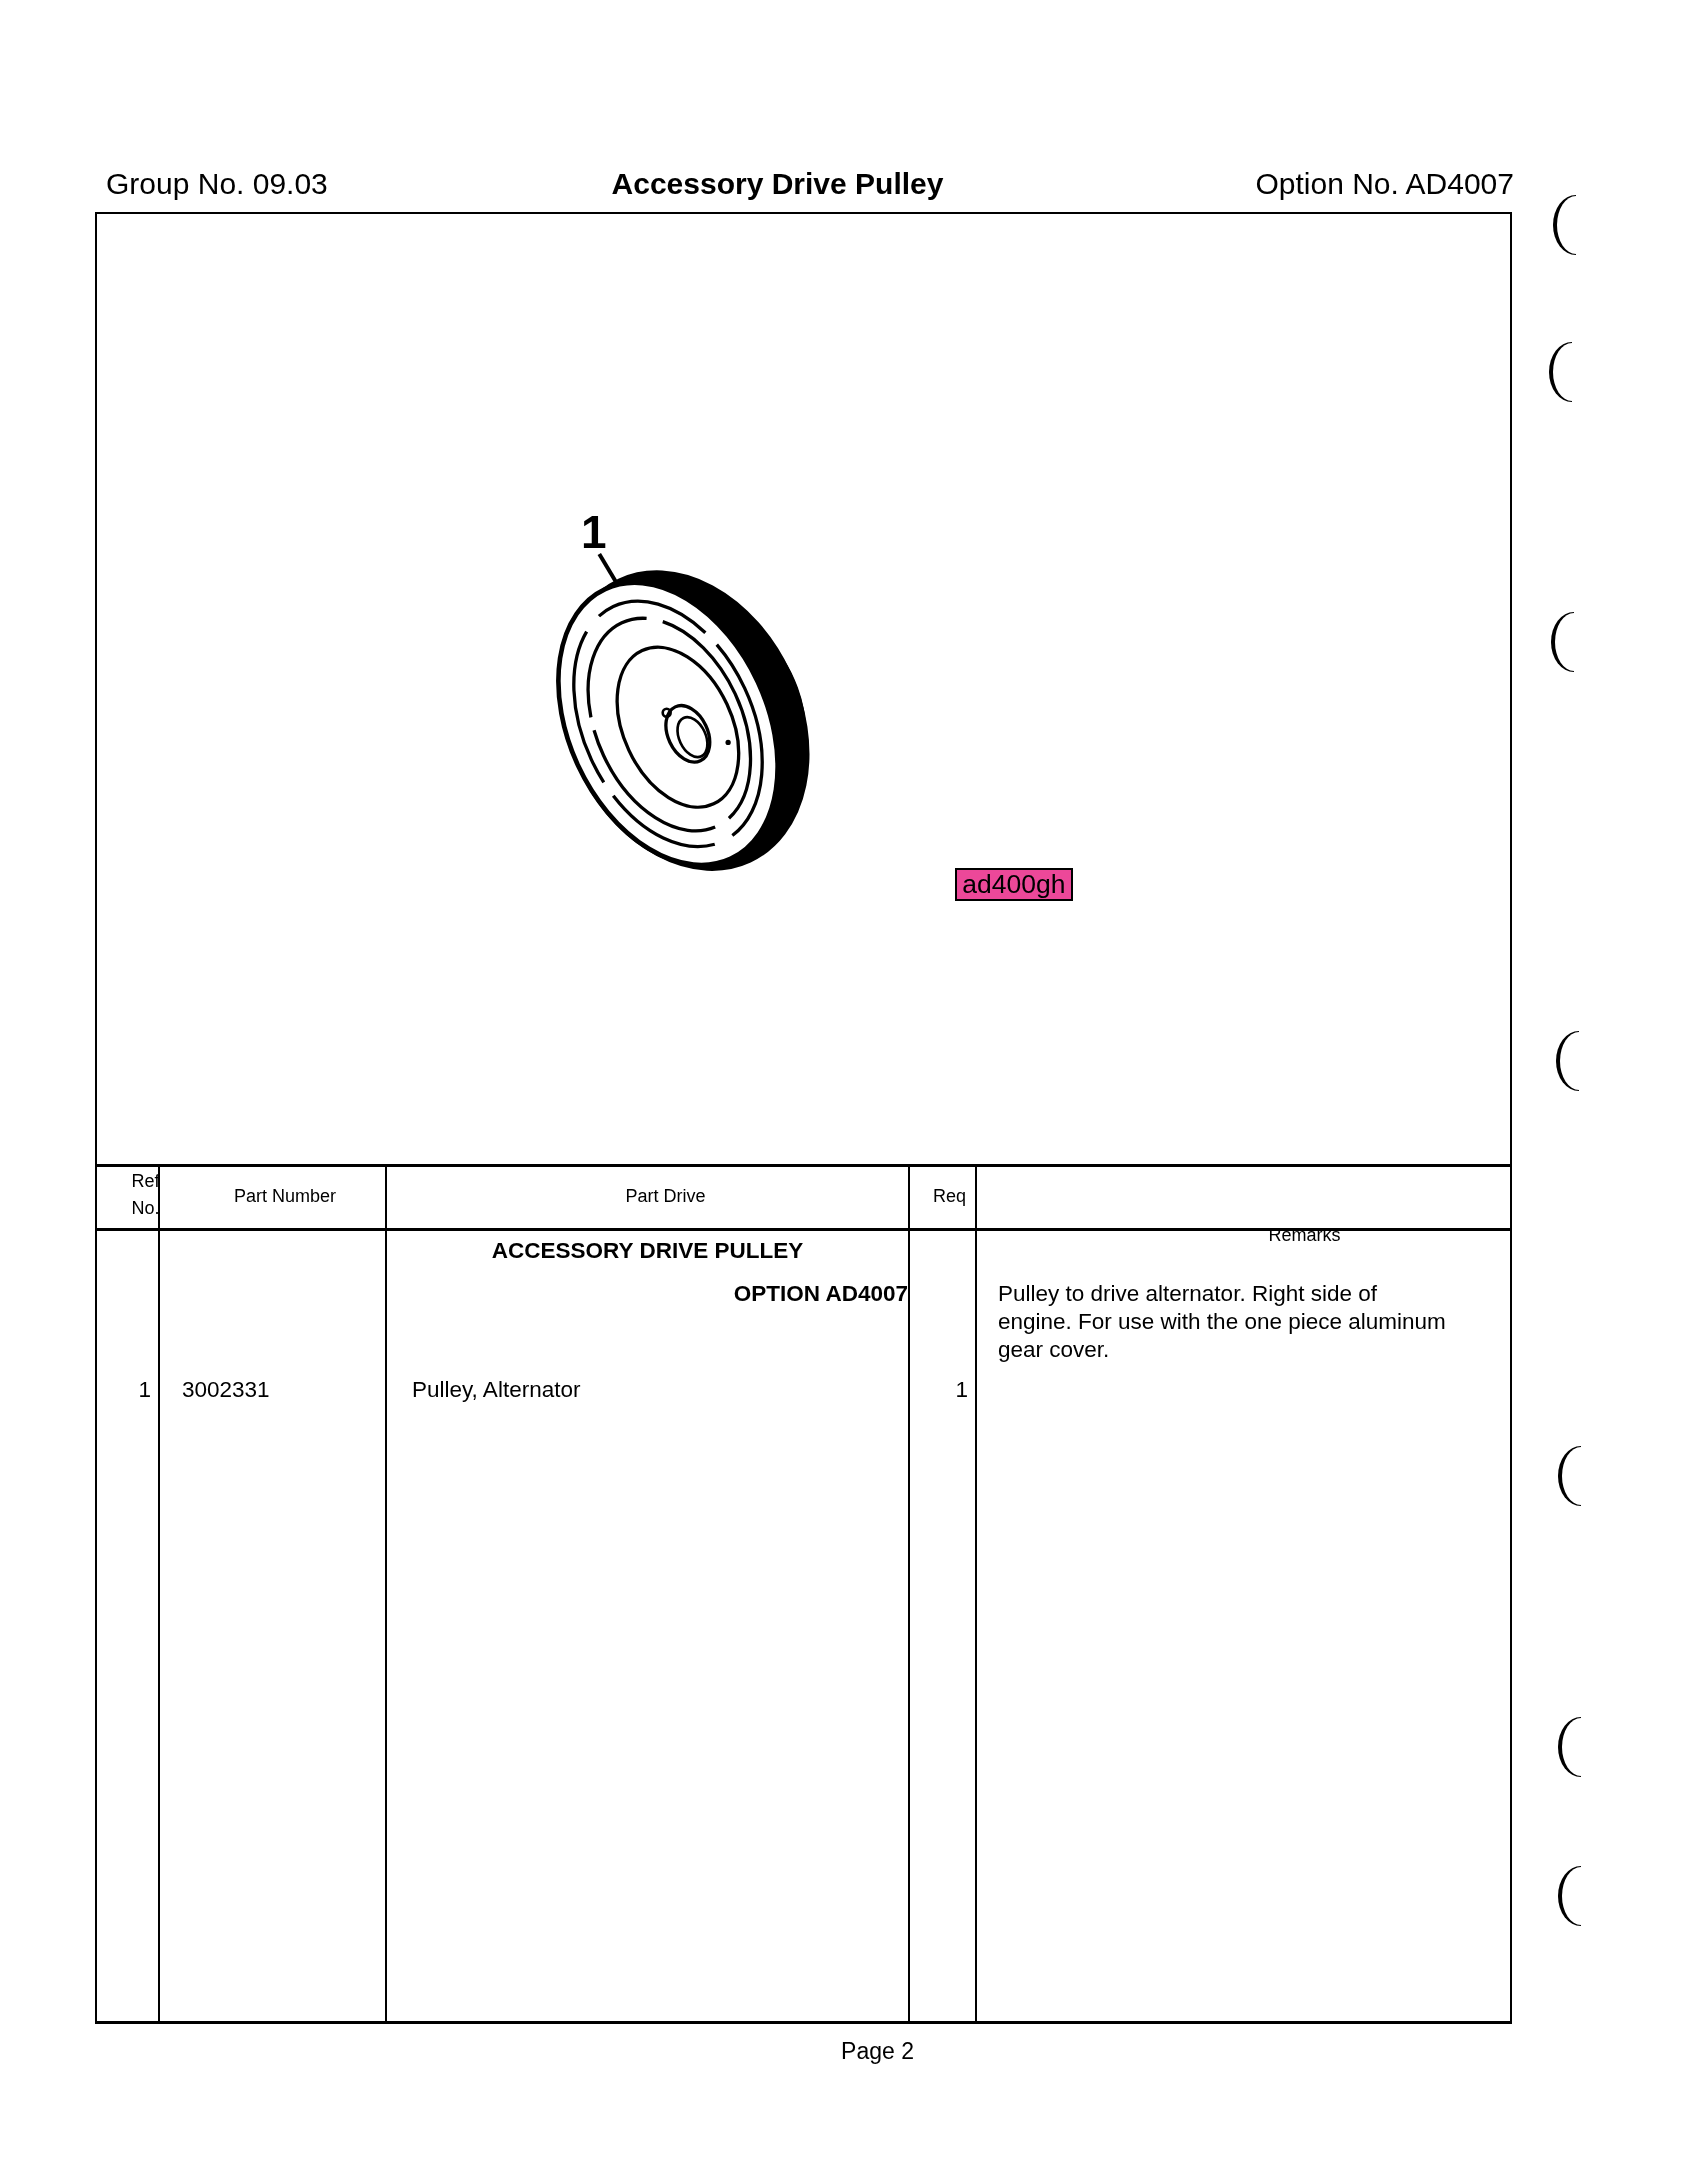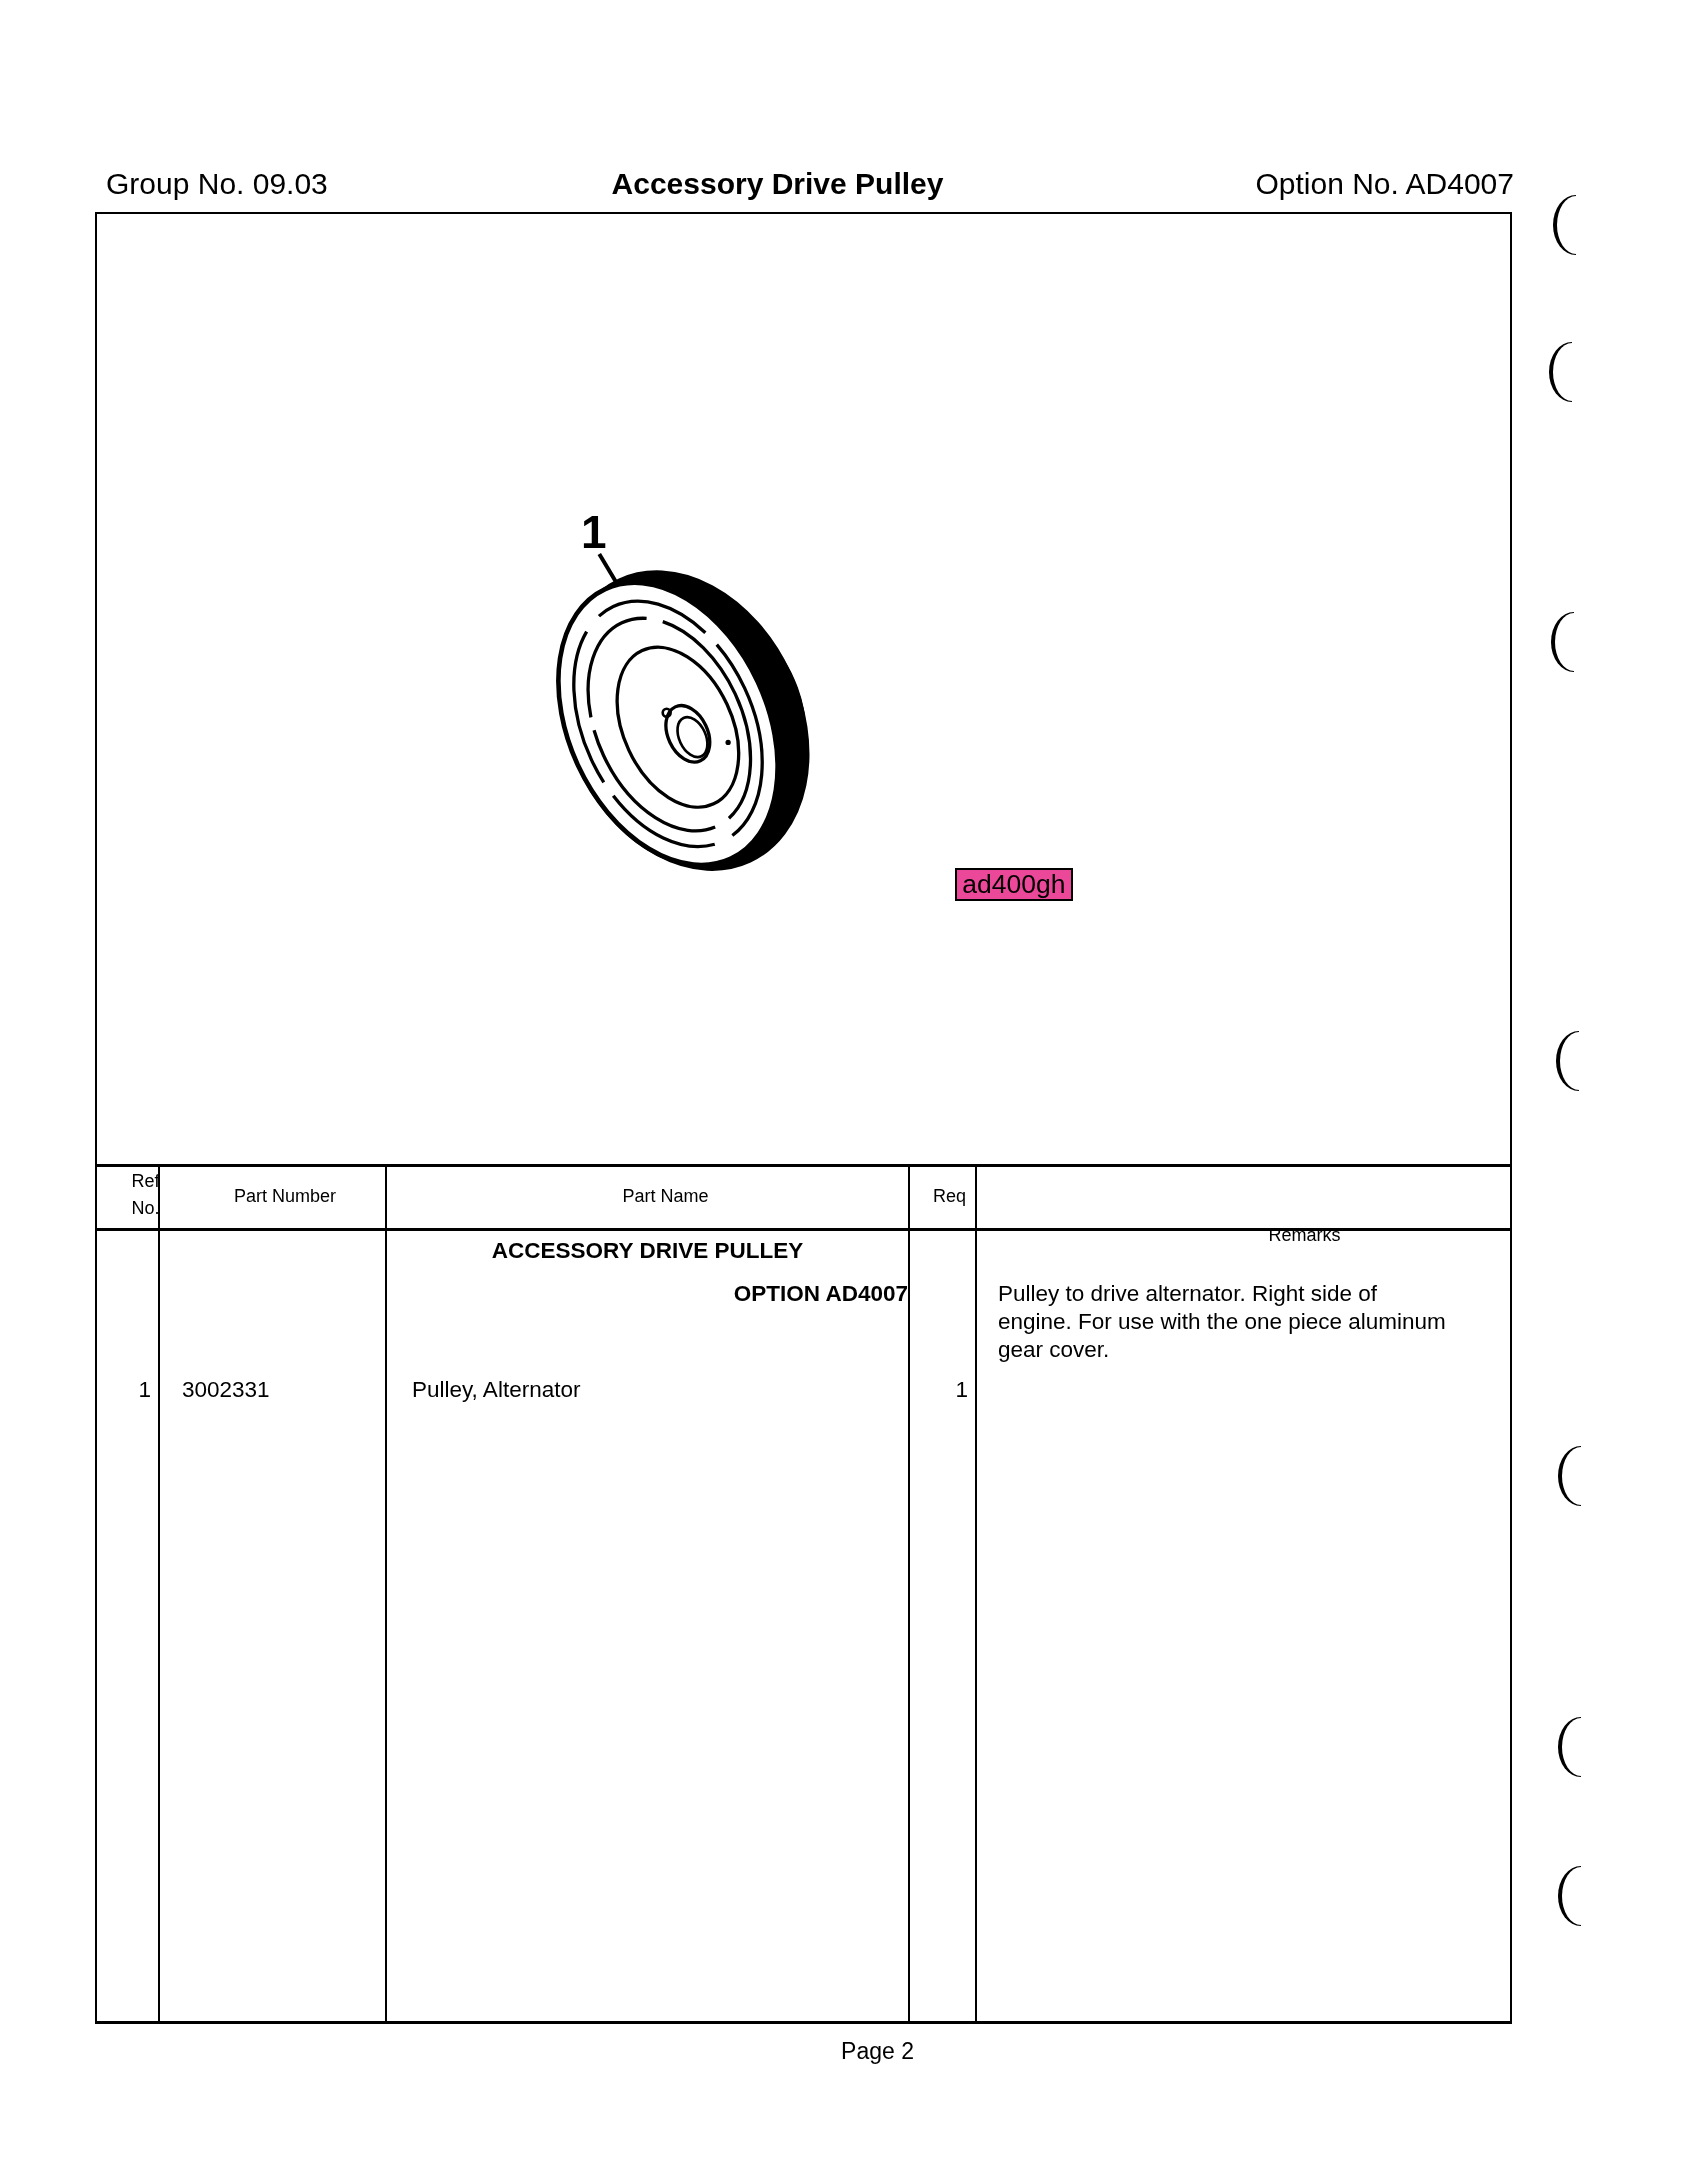--- a/index.html
+++ b/index.html
@@ -79,21 +79,21 @@
 <div class="vline" style="left:158px;top:1166px;height:857px;"></div>
 <div class="vline" style="left:385px;top:1166px;height:857px;"></div>
 <div class="vline" style="left:908px;top:1166px;height:857px;"></div>
 <div class="vline" style="left:975px;top:1166px;height:857px;"></div>
 
 <div class="th" style="left:97px;top:1168px;width:61px;line-height:26.5px;">
   <div>Ref</div>
   <div>No.</div>
 </div>
 <div class="th" style="left:160px;top:1182px;width:214px;">Part Number</div>
-<div class="th" style="left:387px;top:1182px;width:521px;">Part Name</div>
+<div class="th" style="left:387px;top:1182px;width:521px;">Part Drive</div>
 <div class="th" style="left:910px;top:1182px;width:43px;">Req</div>
 <div class="th" style="left:977px;top:1221px;width:619px;">Remarks</div>
 
 <div class="td td-bold" style="left:387px;top:1237px;width:521px;">ACCESSORY DRIVE PULLEY</div>
 <div class="td td-bold" style="left:387px;top:1280px;width:521px;text-align:right;">OPTION AD4007</div>
 
 <div class="td" style="left:998px;top:1280px;width:509px;line-height:28px;">
   <div>Pulley to drive alternator. Right side of</div>
   <div>engine. For use with the one piece aluminum</div>
   <div>gear cover.</div>

